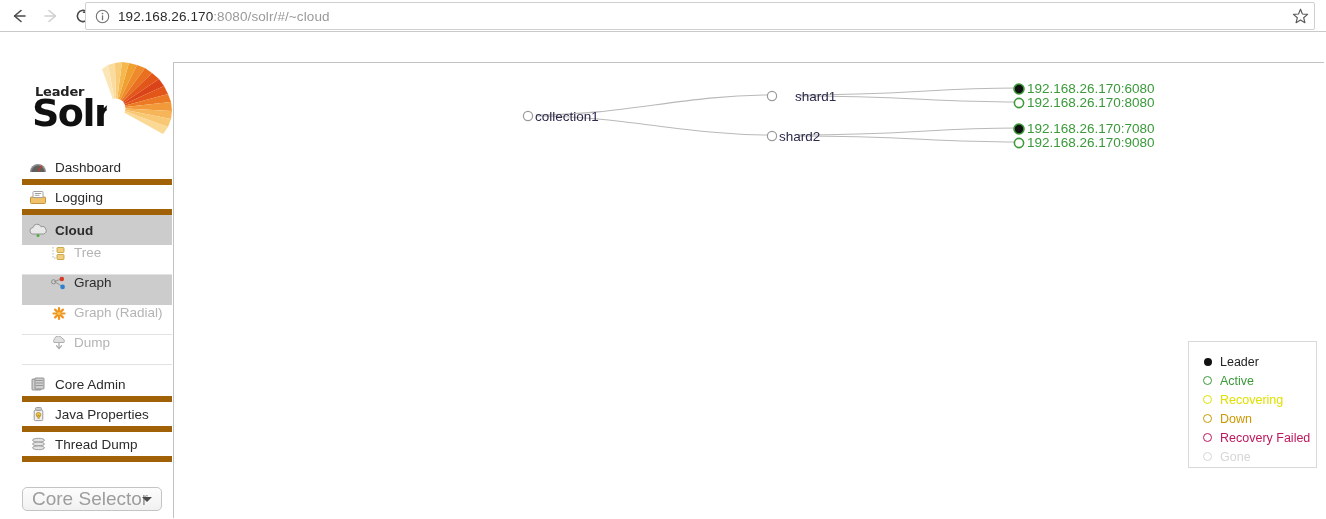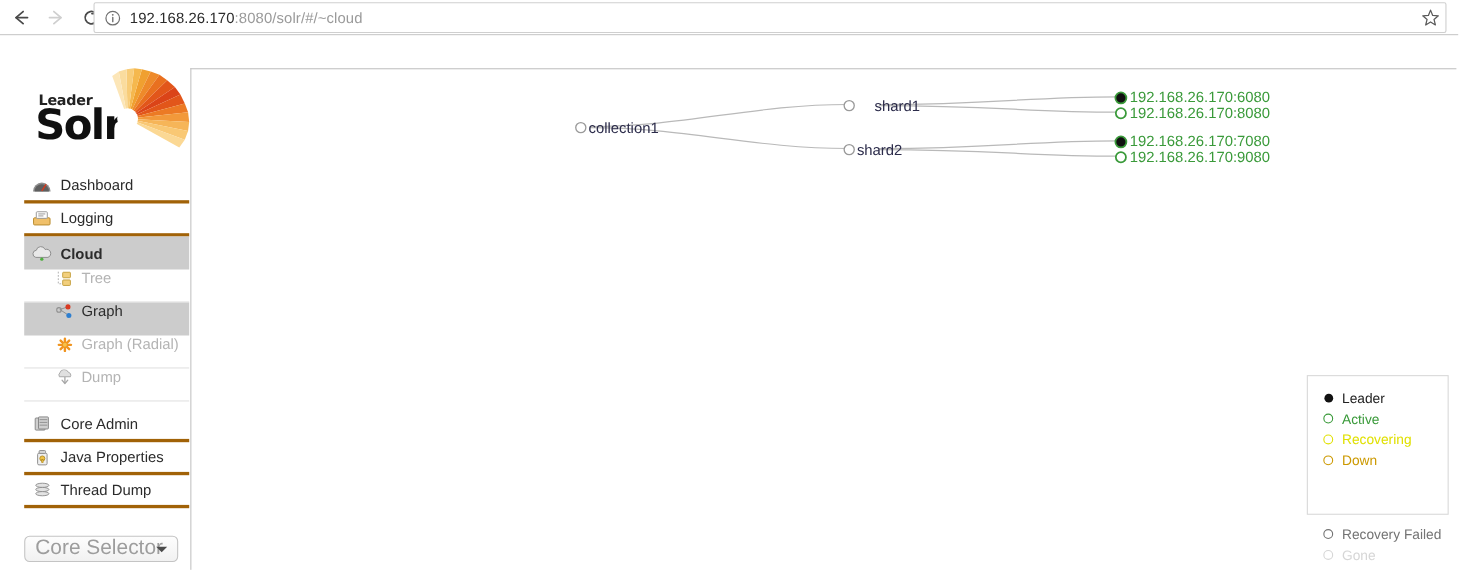--- a/index.html
+++ b/index.html
@@ -97,21 +97,21 @@
 
   
   #sidebar {
     position: absolute;
     left: 22px; top: 155px;
     width: 150px;
   }
   .menu-item {
     position: relative;
     height: 30px;
-    border-bottom: 3px solid #a16207;
+    border-bottom: 6px solid #a16207;
     display: flex;
     align-items: center;
     font-size: 13.5px;
     color: #2b2b2b;
     padding-left: 6px;
     box-sizing: border-box;
     background: transparent;
   }
   .menu-item .mi-icon {
     width: 20px; height: 18px;
@@ -513,21 +513,21 @@
       <span>Recovering</span>
     </div>
 
     <div class="legend-row" style="color:#cc9900;">
       <span class="legend-mark">
           <span class="lm-ring"></span>
         </span>
       <span>Down</span>
     </div>
 
-    <div class="legend-row" style="color:#737373;margin-top:48px;">
+    <div class="legend-row" style="color:#be185d;">
       <span class="legend-mark">
           <span class="lm-ring"></span>
         </span>
       <span>Recovery Failed</span>
     </div>
 
     <div class="legend-row" style="color:#d6d6d6;">
       <span class="legend-mark">
           <span class="lm-ring"></span>
         </span>

